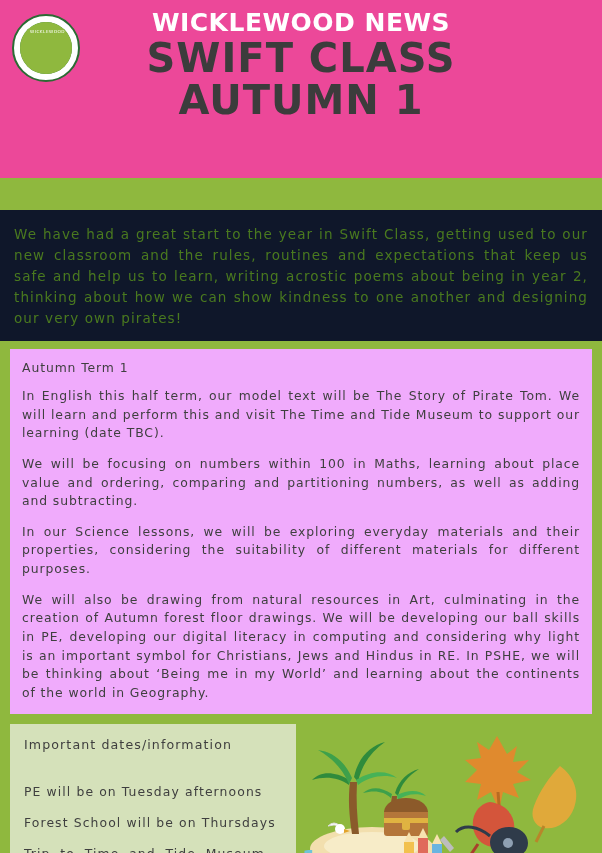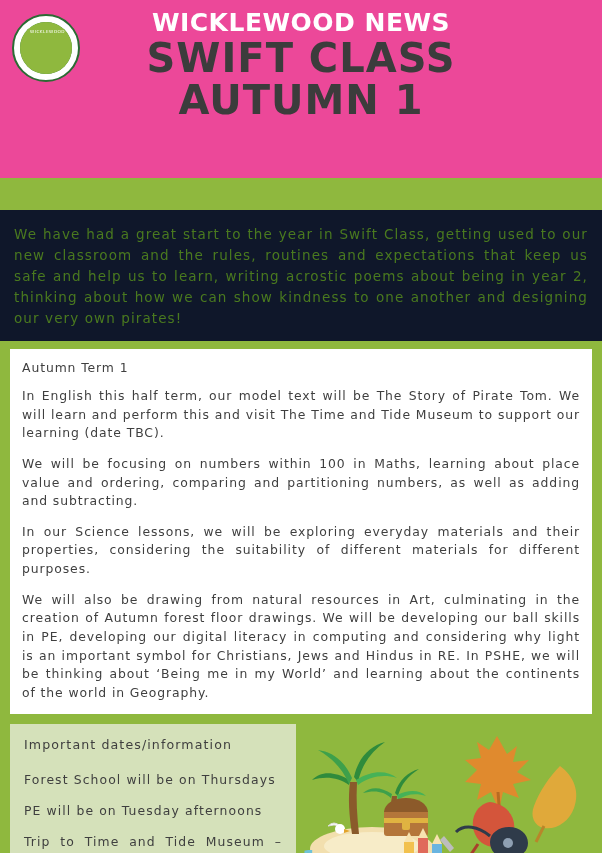--- a/index.html
+++ b/index.html
@@ -121,21 +121,21 @@
     letter-spacing: 1.1px;
     font-family: "DejaVu Sans", sans-serif;
   }
 
   
   .body-wrap {
     background: #8fb83e;
     padding: 8px 10px 0 10px;
   }
   .body-box {
-    background: #ffffff;
+    background: #f0abfc;
     padding: 10px 12px 12px 12px;
   }
   .body-box p {
     margin: 0 0 12px 0;
     color: #3f3f3f;
     font-size: 12.4px;
     line-height: 1.5;
     text-align: justify;
     letter-spacing: 0.9px;
     font-family: "DejaVu Sans", sans-serif;
@@ -162,21 +162,21 @@
     background: #d5e1ba;
     padding: 12px 14px 14px 14px;
     box-sizing: border-box;
     min-height: 205px;
   }
   .dates-title {
     color: #3f3f3f;
     font-size: 12.6px;
     line-height: 1.5;
     letter-spacing: 1.1px;
-    margin-bottom: 16px;
+    margin-bottom: 28px;
     font-family: "DejaVu Sans", sans-serif;
   }
   .dates-box p {
     margin: 0 0 13px 0;
     color: #3f3f3f;
     font-size: 12.4px;
     line-height: 1.45;
     letter-spacing: 1.1px;
     text-align: justify;
     font-family: "DejaVu Sans", sans-serif;
@@ -310,20 +310,20 @@
       </g>
 
       <g>
         <circle cx="258" cy="180" r="33" fill="#e07a30" stroke="#8a4516" stroke-width="2"></circle>
         <path d="M225 180 h66 M258 147 v66 M236 153 c12 16 12 38 0 54 M280 153 c-12 16 -12 38 0 54" stroke="#8a4516" stroke-width="2.5" fill="none"></path>
       </g>
     </svg>
 
     <div class="dates-box">
       <div class="dates-title">Important dates/information</div>
+      <p>PE will be on Tuesday afternoons</p>
       <p>Forest School will be on Thursdays</p>
-      <p>PE will be on Tuesday afternoons</p>
       <p>Trip to Time and Tide Museum – date TBC</p>
 
     </div>
   </div>
 
 </div>
 
 </body></html>

